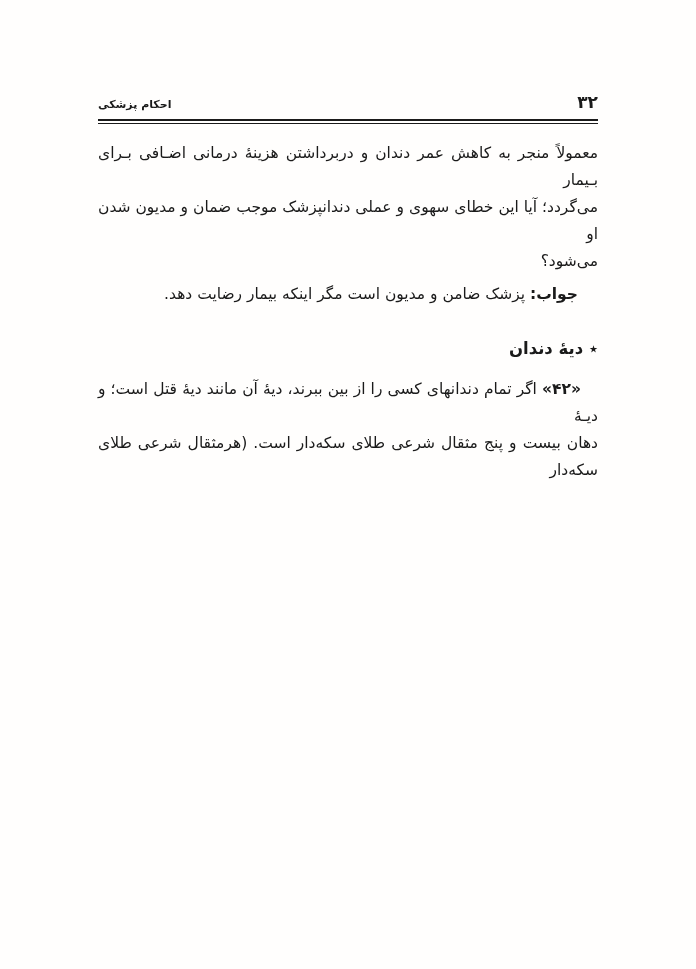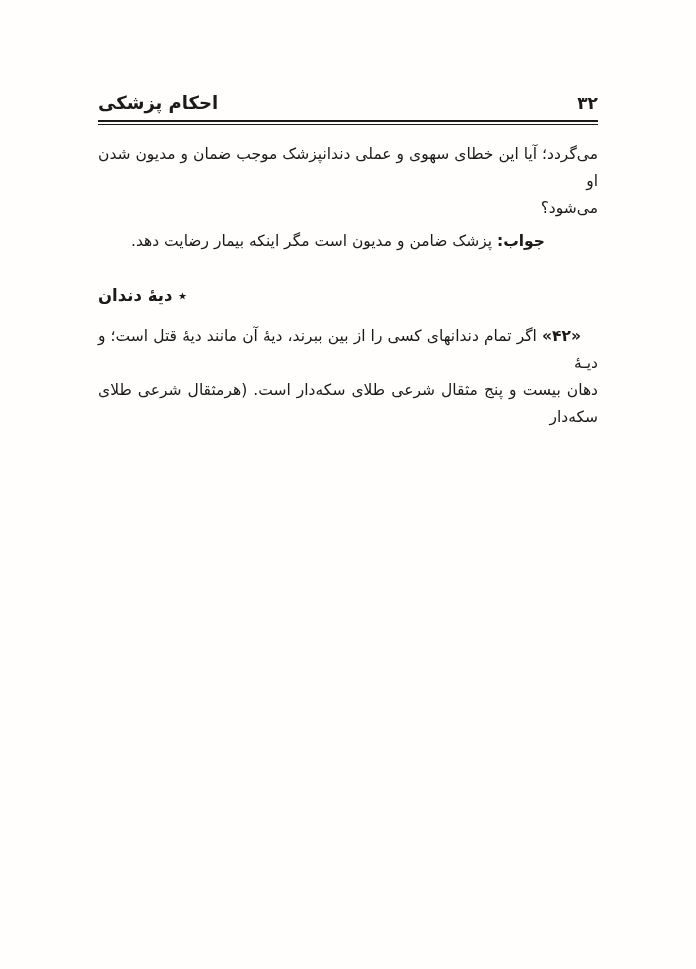--- a/index.html
+++ b/index.html
@@ -16,21 +16,21 @@
     padding:92px 98px 0 98px;
     overflow:hidden;
   }
   .page-header {
     display:flex;
     justify-content:space-between;
     align-items:baseline;
     font-weight:bold;
   }
   .page-number { font-size:17px; letter-spacing:1px; }
-  .running-title { font-size:18px; }
+  .running-title { font-size:11px; }
   .header-rule {
     margin-top:7px;
     height:5px;
     border-top:2px solid #1b1b1b;
     border-bottom:1px solid #1b1b1b;
   }
   .body-text {
     margin-top:16px;
     font-size:15.5px;
     line-height:27px;
@@ -40,48 +40,49 @@
     text-align:justify;
     text-align-last:justify;
   }
   .line.last {
     text-align:center;
     text-align-last:right;
   }
   .indent { text-indent:17px; }
   .answer-line {
     text-indent:20px;
-    text-align:center;
+    text-align:right;
     margin:0;
   }
   .answer-line strong { font-weight:bold; }
   .section-heading {
     font-size:16.5px;
     font-weight:bold;
-    text-align:left;
+    text-align:right;
     margin:27px 0 14px 0;
   }
   .para { margin:0 0 6px 0; }
   .num { font-weight:bold; }
 </style>
 </head>
 <body>
 
 <div class="page">
 
   <header class="page-header">
     <span class="page-number">۳۲</span>
     <span class="running-title">احکام پزشکی</span>
   </header>
 
   <div class="header-rule"></div>
 
   <main class="body-text">
 
     <p class="para">
+      <span class="line">معمولاً منجر به کاهش عمر دندان و دربرداشتن هزینهٔ درمانی اضـافی بـرای بـیمار</span>
       <span class="line">می‌گردد؛ آیا این خطای سهوی و عملی دندانپزشک موجب ضمان و مدیون شدن او</span>
       <span class="line last">می‌شود؟</span>
     </p>
 
     <p class="answer-line"><strong>جواب:</strong><span> پزشک ضامن و مدیون است مگر اینکه بیمار رضایت دهد.</span></p>
 
     <h2 class="section-heading"><span>٭</span> <span>دیهٔ دندان</span></h2>
 
     <p class="para">
       <span class="line indent"><span class="num">«۴۲»</span><span> اگر تمام دندانهای کسی را از بین ببرند، دیهٔ آن مانند دیهٔ قتل است؛ و دیـهٔ</span></span>

